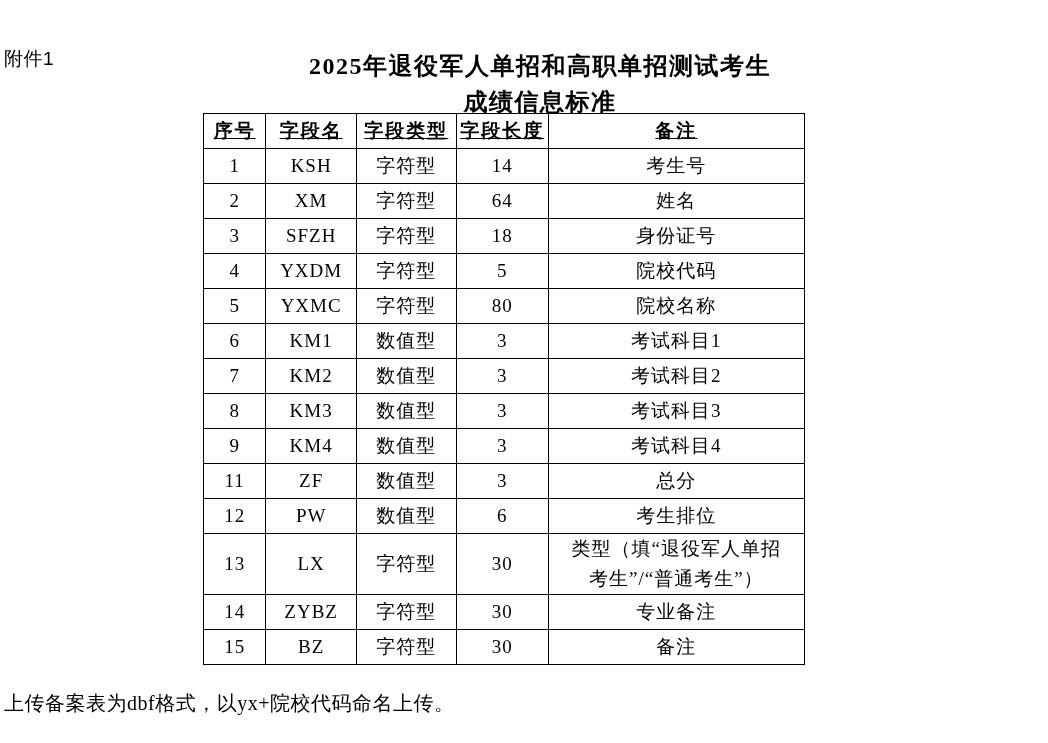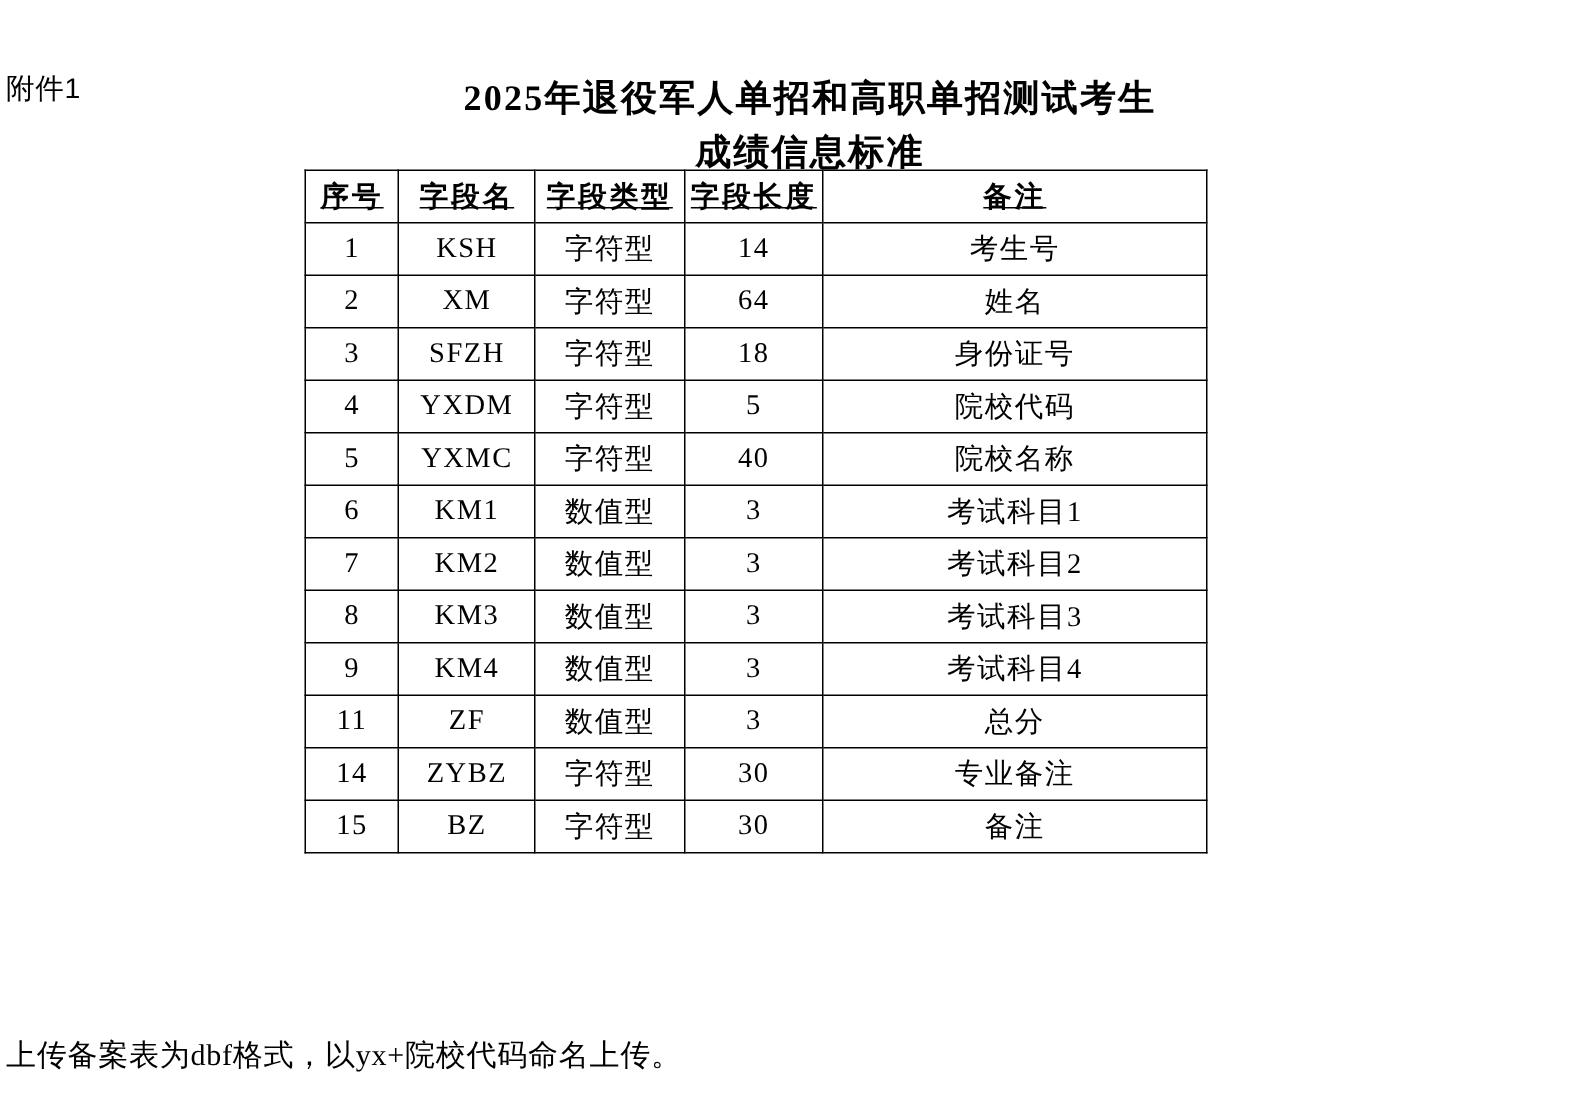--- a/index.html
+++ b/index.html
@@ -141,21 +141,21 @@
         <td>4</td>
         <td>YXDM</td>
         <td>字符型</td>
         <td>5</td>
         <td class="note-cell">院校代码</td>
       </tr>
       <tr>
         <td>5</td>
         <td>YXMC</td>
         <td>字符型</td>
-        <td>40</td>
+        <td>80</td>
         <td class="note-cell">院校名称</td>
       </tr>
       <tr>
         <td>6</td>
         <td>KM1</td>
         <td>数值型</td>
         <td>3</td>
         <td class="note-cell">考试科目1</td>
       </tr>
       <tr>
@@ -180,20 +180,37 @@
         <td class="note-cell">考试科目4</td>
       </tr>
       <tr>
         <td>11</td>
         <td>ZF</td>
         <td>数值型</td>
         <td>3</td>
         <td class="note-cell">总分</td>
       </tr>
       <tr>
+        <td>12</td>
+        <td>PW</td>
+        <td>数值型</td>
+        <td>6</td>
+        <td class="note-cell">考生排位</td>
+      </tr>
+      <tr>
+        <td class="tall-cell">13</td>
+        <td class="tall-cell">LX</td>
+        <td class="tall-cell">字符型</td>
+        <td class="tall-cell">30</td>
+        <td class="note-cell tall-cell">
+          <span class="note-inner">类型（填“退役军人单招</span>
+          <span class="note-inner">考生”/“普通考生”）</span>
+        </td>
+      </tr>
+      <tr>
         <td>14</td>
         <td>ZYBZ</td>
         <td>字符型</td>
         <td>30</td>
         <td class="note-cell">专业备注</td>
       </tr>
       <tr>
         <td>15</td>
         <td>BZ</td>
         <td>字符型</td>

